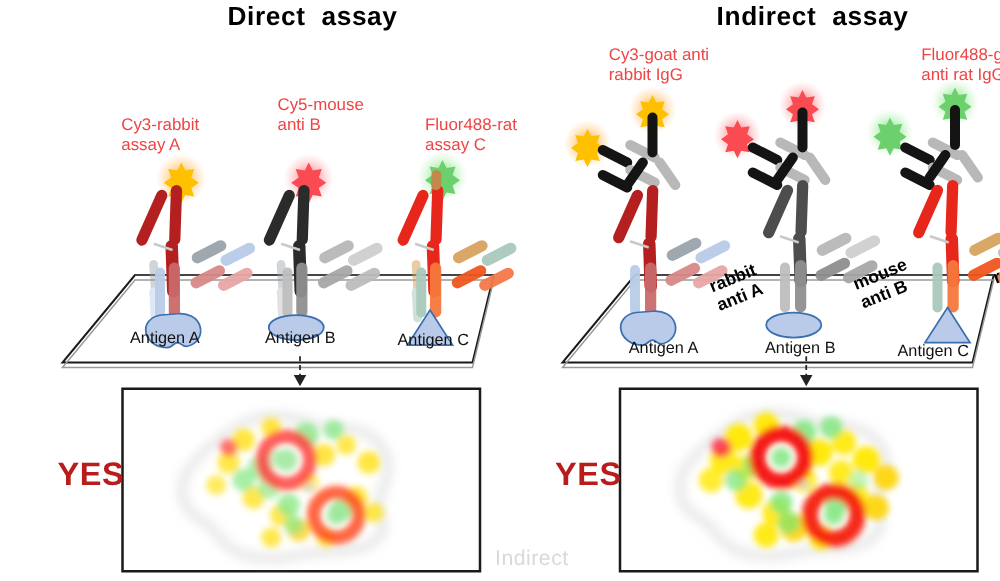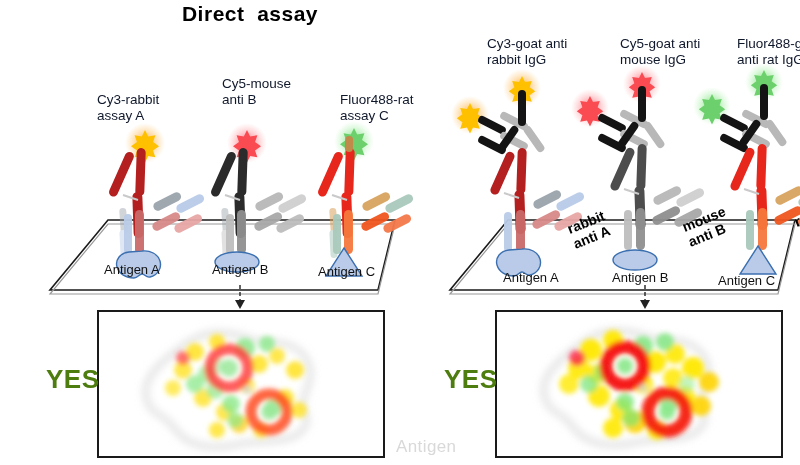--- a/index.html
+++ b/index.html
@@ -13,60 +13,59 @@
   .stage{position:absolute;left:0;top:0;width:800px;height:465px;margin-left:40px;}
   .abs{position:absolute;}
 
   
   .panel-title{
     font-weight:bold;font-size:21px;color:#000;
     letter-spacing:.5px;text-align:center;white-space:pre;
   }
   
   .cap{
-    font-size:13.5px;color:#0f172a;line-height:1.22;text-align:left;white-space:pre-line;
+    font-size:13.5px;color:#ef4444;line-height:1.22;text-align:left;white-space:pre-line;
   }
   .antigen-label{font-size:13px;color:#111;white-space:nowrap;}
 
   
   .rot-label{
     font-size:14px;font-weight:bold;color:#000;line-height:1.15;
     white-space:pre-line;transform-origin:0 0;
   }
 
   .yes{
-    font-size:26px;font-weight:bold;color:#4d7c0f;letter-spacing:.5px;
+    font-size:26px;font-weight:bold;color:#b91c1c;letter-spacing:.5px;
   }
   .watermark{
     font-size:17px;color:#d9d9d9;letter-spacing:.4px;
   }
   svg{display:block;overflow:visible;}
   .imgbox{
     border:2px solid #1a1a1a;background:#fff;box-sizing:border-box;
   }
 </style>
 </head>
 <body>
 
 <div class="stage">
 
   <div class="abs panel-title" style="left:60px;top:2px;width:300px;">Direct  assay</div>
 
+  <div class="abs panel-title" style="left:460px;top:2px;width:300px;">Indirect  assay</div>
 
   <div class="abs cap" style="left:57px;top:92px;width:115px;">Cy3-rabbit
 assay A</div>
   <div class="abs cap" style="left:182px;top:76px;width:115px;">Cy5-mouse
 anti B</div>
   <div class="abs cap" style="left:300px;top:92px;width:120px;">Fluor488-rat
 assay C</div>
 
   <div class="abs cap" style="left:447px;top:36px;width:120px;">Cy3-goat anti
 rabbit IgG</div>
-  <div class="abs cap" style="left:580px;top:36px;width:120px;">Cy5-goat anti
-mouse IgG</div>
   <div class="abs cap" style="left:697px;top:36px;width:125px;">Fluor488-goat
 anti rat IgG</div>
 
   <svg class="abs" style="left:0px;top:110px;" width="400" height="200" viewBox="0 0 400 200">
     <defs>
       <radialGradient id="glowY" cx="50%" cy="50%" r="50%">
         <stop offset="0%" stop-color="#FF9800" stop-opacity="0.85"></stop>
         <stop offset="45%" stop-color="#FFA726" stop-opacity="0.45"></stop>
         <stop offset="100%" stop-color="#FFB74D" stop-opacity="0"></stop>
       </radialGradient>
@@ -434,15 +433,15 @@
 
         <circle cx="80" cy="46" r="8" fill="#FA2A4A" opacity=".85"></circle>
         <circle cx="146" cy="76" r="4" fill="#cfd3d8" opacity=".8"></circle>
       </g>
     </svg>
   </div>
 
   <div class="abs yes" style="left:6px;top:364px;">YES</div>
   <div class="abs yes" style="left:404px;top:364px;">YES</div>
 
-  <div class="abs watermark" style="left:356px;top:437px;">Antigen</div>
+  <div class="abs watermark" style="left:356px;top:437px;">Indirect</div>
 
 </div>
 
 </body></html>

